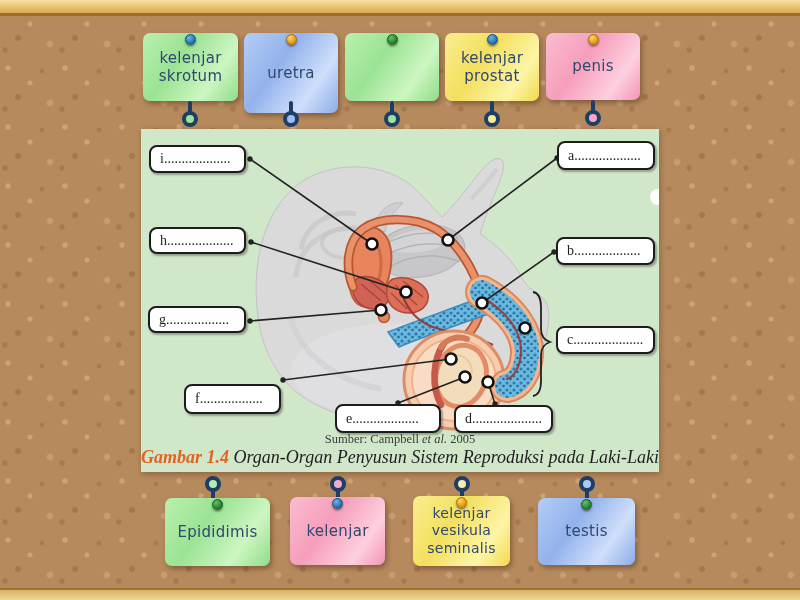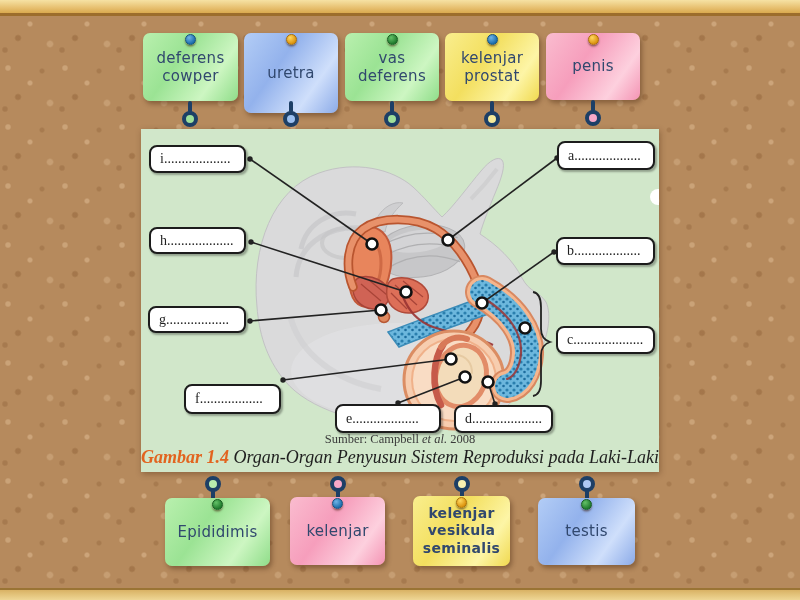--- a/index.html
+++ b/index.html
@@ -18,21 +18,21 @@
   }
   .wood-top{position:absolute;left:0;top:0;width:800px;height:13px;
     background:linear-gradient(#f6e2a4,#e7c070 60%,#d9a94f);
     border-bottom:3px solid #9c6d2c;box-sizing:border-box;height:16px;}
   .wood-bottom{position:absolute;left:0;top:588px;width:800px;height:12px;
     background:linear-gradient(#d9b264,#eed695);
     border-top:2px solid #9a7434;box-sizing:border-box;}
   .card{position:absolute;border-radius:7px;display:flex;align-items:center;justify-content:center;
     box-shadow:2px 3px 5px rgba(60,30,10,.40);color:#31486e;text-align:center;
     font-size:15px;line-height:1.22;letter-spacing:.3px;}
-  .card.small{font-size:14px;font-weight:bold;}
+  .card.small{font-size:14px;}
   .card.green {background:linear-gradient(125deg,#b9f0ae 0%,#9be394 38%,#cdf6c2 72%,#8fdd89 100%);}
   .card.blue  {background:linear-gradient(125deg,#b3cdf6 0%,#93b2ec 38%,#cfdffb 72%,#8cabe8 100%);}
   .card.yellow{background:linear-gradient(125deg,#f9ee8e 0%,#f3df5f 40%,#fdf5a6 75%,#f0d94f 100%);}
   .card.pink  {background:linear-gradient(125deg,#fabccf 0%,#f69ebc 40%,#fdd0de 75%,#f494b4 100%);align-items:center;}
   .ballpin{position:absolute;left:calc(50% - 5.5px);top:1px;width:11px;height:11px;border-radius:50%;
     box-shadow:0 1.5px 2px rgba(60,30,10,.55);}
   .ballpin.blue {background:radial-gradient(circle at 35% 30%,#6fb4e6,#1d6fae 70%);border:1px solid #14507e;box-sizing:border-box;}
   .ballpin.amber{background:radial-gradient(circle at 35% 30%,#ffd75e,#dd9510 70%);border:1px solid #a86f08;box-sizing:border-box;}
   .ballpin.dgreen{background:radial-gradient(circle at 35% 30%,#63c167,#217c2e 70%);border:1px solid #175c20;box-sizing:border-box;}
   .conn{position:absolute;width:16px;height:26px;}
@@ -56,29 +56,28 @@
   .cap .it{font-style:italic;}
 </style>
 </head>
 <body>
 
 <div class="wood-top"></div>
 <div class="wood-bottom"></div>
 
 <div class="card green" style="left:143px;top:33px;width:95px;height:68px">
   <span class="ballpin blue"></span>
-  <span>deferens cowper</span>
+  <span>kelenjar skrotum</span>
 </div>
 <div class="card blue" style="left:244px;top:33px;width:94px;height:80px">
   <span class="ballpin amber"></span>
   <span>uretra</span>
 </div>
 <div class="card green" style="left:345px;top:33px;width:94px;height:68px">
   <span class="ballpin dgreen"></span>
-  <span>vas deferens</span>
 </div>
 <div class="card yellow" style="left:445px;top:33px;width:94px;height:68px">
   <span class="ballpin blue"></span>
   <span>kelenjar prostat</span>
 </div>
 <div class="card pink" style="left:546px;top:33px;width:94px;height:67px">
   <span class="ballpin amber"></span>
   <span>penis</span>
 </div>
 
@@ -216,21 +215,21 @@
   <div class="lbox" style="left:8px;top:98px;width:97px;height:27px">h...................</div>
   <div class="lbox" style="left:7px;top:177px;width:98px;height:27px">g..................</div>
   <div class="lbox" style="left:43px;top:255px;width:97px;height:30px">f..................</div>
   <div class="lbox" style="left:416px;top:12px;width:98px;height:29px">a...................</div>
   <div class="lbox" style="left:415px;top:108px;width:99px;height:28px">b...................</div>
   <div class="lbox" style="left:415px;top:197px;width:99px;height:28px">c....................</div>
   <div class="lbox" style="left:194px;top:275px;width:106px;height:29px">e...................</div>
   <div class="lbox" style="left:313px;top:276px;width:99px;height:28px">d....................</div>
 
   <div class="cap source">
-    <span>Sumber: Campbell </span><span class="it">et al.</span><span> 2008</span>
+    <span>Sumber: Campbell </span><span class="it">et al.</span><span> 2005</span>
   </div>
   <div class="cap figure">
     <span class="glabel">Gambar 1.4</span><span> Organ-Organ Penyusun Sistem Reproduksi pada Laki-Laki</span>
   </div>
 </div>
 
 <div class="conn up" style="left:205px;top:476px">
     <span class="ring" style="background:#b8ecae"></span>
     <span class="stem"></span>
   </div>

